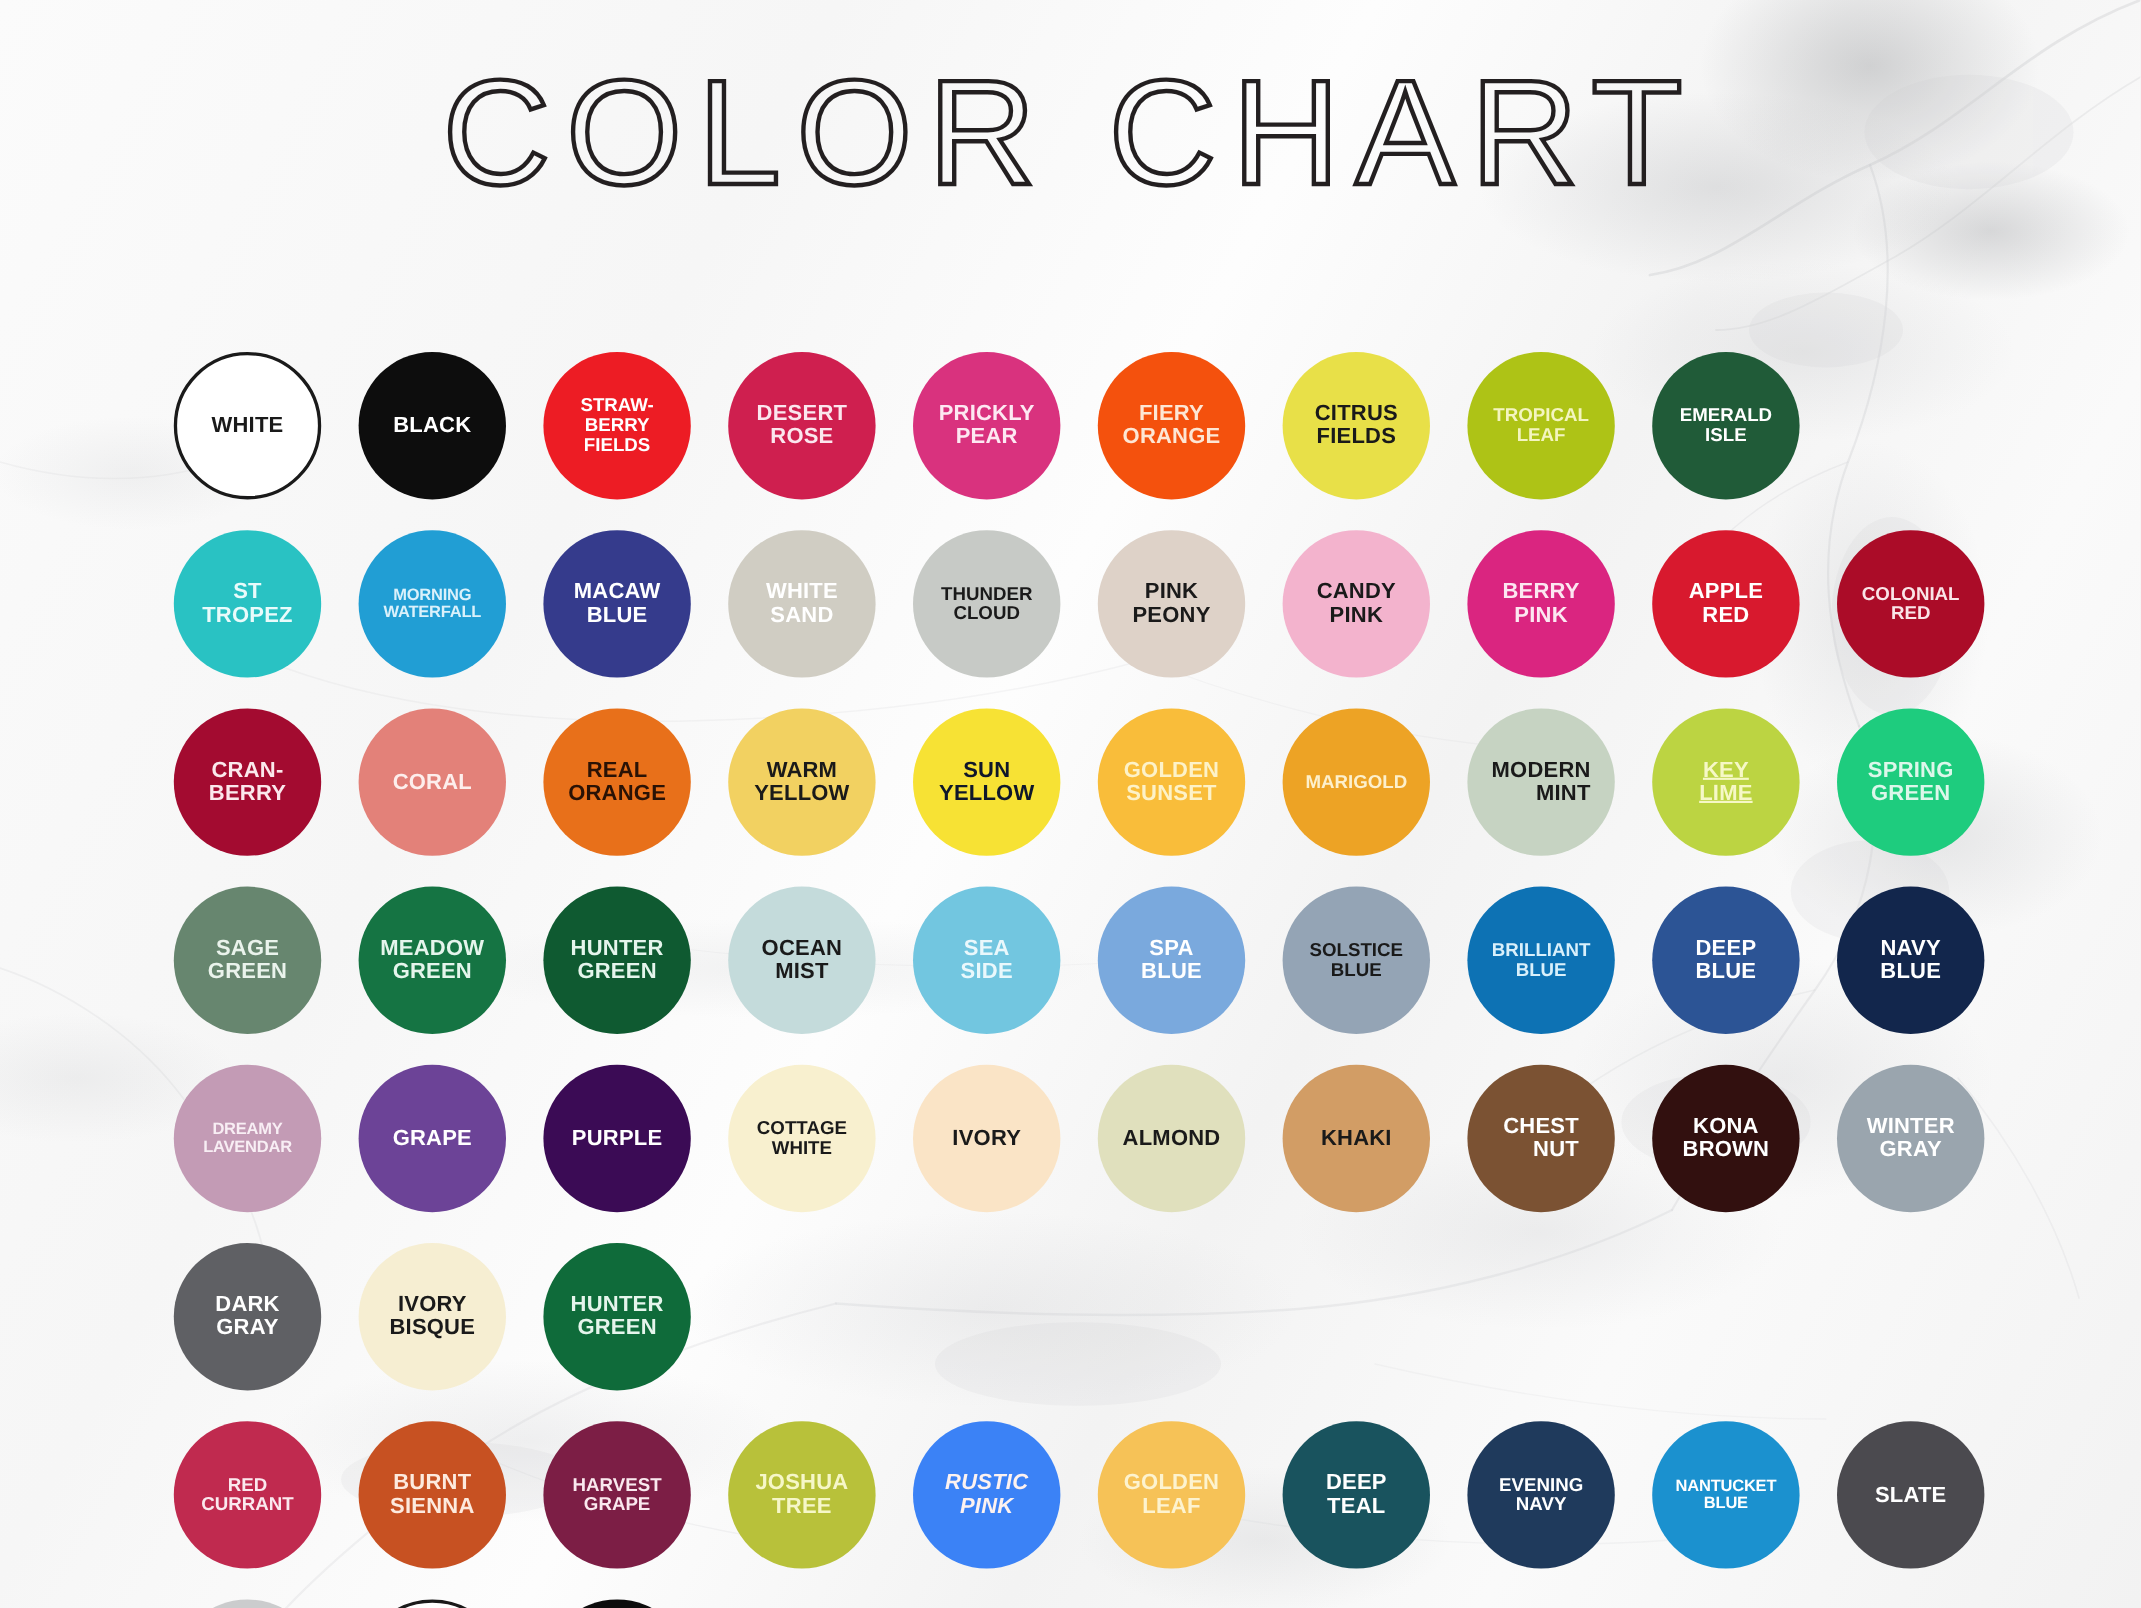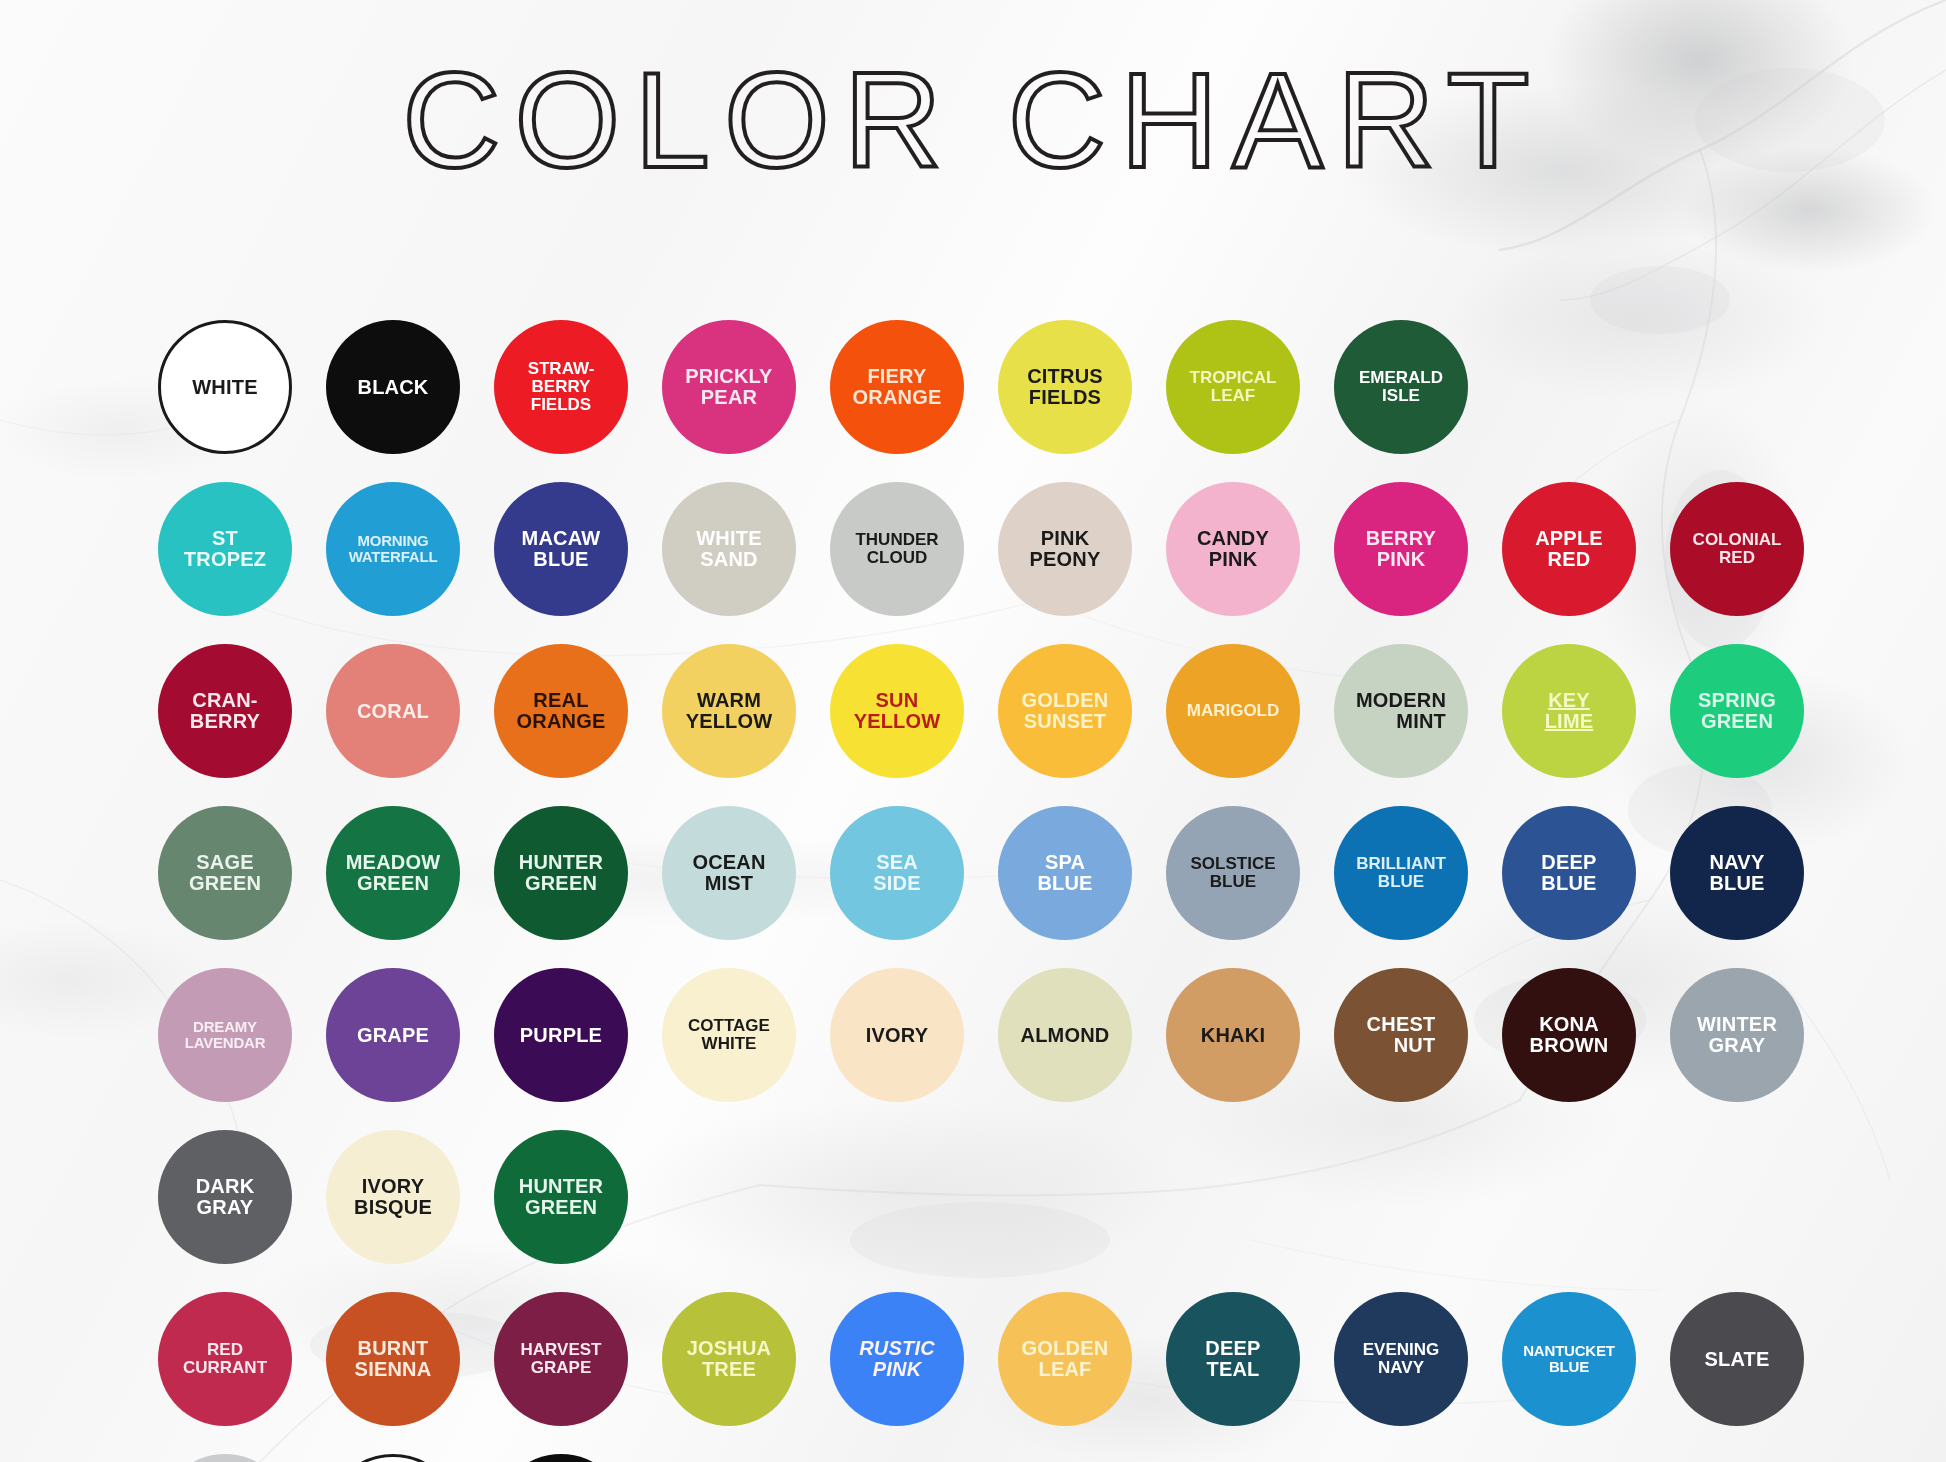--- a/index.html
+++ b/index.html
@@ -155,20 +155,23 @@
       <div class="swatch-row">
         <div class="swatch outlined" title="WHITE" style="background: rgb(255, 255, 255);">
           <span class="swatch-label sz-m" style="color: rgb(26, 26, 26);">WHITE</span>
         </div>
         <div class="swatch" title="BLACK" style="background: rgb(13, 13, 13);">
           <span class="swatch-label sz-m" style="color: rgb(255, 255, 255);">BLACK</span>
         </div>
         <div class="swatch" title="STRAW- BERRY FIELDS" style="background: rgb(237, 28, 36);">
           <span class="swatch-label sz-s" style="color: rgb(255, 255, 255);">STRAW-<br>BERRY<br>FIELDS</span>
         </div>
+        <div class="swatch" title="DESERT ROSE" style="background: rgb(207, 31, 79);">
+          <span class="swatch-label sz-m" style="color: rgb(251, 230, 238);">DESERT<br>ROSE</span>
+        </div>
         <div class="swatch" title="PRICKLY PEAR" style="background: rgb(217, 50, 126);">
           <span class="swatch-label sz-m" style="color: rgb(253, 232, 242);">PRICKLY<br>PEAR</span>
         </div>
         <div class="swatch" title="FIERY ORANGE" style="background: rgb(244, 81, 13);">
           <span class="swatch-label sz-m" style="color: rgb(253, 230, 212);">FIERY<br>ORANGE</span>
         </div>
         <div class="swatch" title="CITRUS FIELDS" style="background: rgb(232, 224, 72);">
           <span class="swatch-label sz-m" style="color: rgb(26, 26, 26);">CITRUS<br>FIELDS</span>
         </div>
         <div class="swatch" title="TROPICAL LEAF" style="background: rgb(174, 195, 22);">
@@ -217,21 +220,21 @@
         <div class="swatch" title="CORAL" style="background: rgb(227, 129, 121);">
           <span class="swatch-label sz-m" style="color: rgb(253, 238, 236);">CORAL</span>
         </div>
         <div class="swatch" title="REAL ORANGE" style="background: rgb(232, 112, 26);">
           <span class="swatch-label sz-m" style="color: rgb(42, 18, 5);">REAL<br>ORANGE</span>
         </div>
         <div class="swatch" title="WARM YELLOW" style="background: rgb(242, 209, 97);">
           <span class="swatch-label sz-m" style="color: rgb(26, 26, 26);">WARM<br>YELLOW</span>
         </div>
         <div class="swatch" title="SUN YELLOW" style="background: rgb(247, 226, 52);">
-          <span class="swatch-label sz-m" style="color: #b91c1c;">SUN<br>YELLOW</span>
+          <span class="swatch-label sz-m" style="color: #0f172a;">SUN<br>YELLOW</span>
         </div>
         <div class="swatch" title="GOLDEN SUNSET" style="background: rgb(249, 189, 58);">
           <span class="swatch-label sz-m" style="color: rgb(253, 242, 200);">GOLDEN<br>SUNSET</span>
         </div>
         <div class="swatch" title="MARIGOLD" style="background: rgb(237, 163, 37);">
           <span class="swatch-label sz-s" style="color: rgb(253, 240, 204);">MARIGOLD</span>
         </div>
         <div class="swatch" title="MODERN MINT" style="background: rgb(198, 211, 194); text-align: right;">
           <span class="swatch-label sz-m" style="color: rgb(26, 26, 26);">MODERN<br>MINT</span>
         </div>

